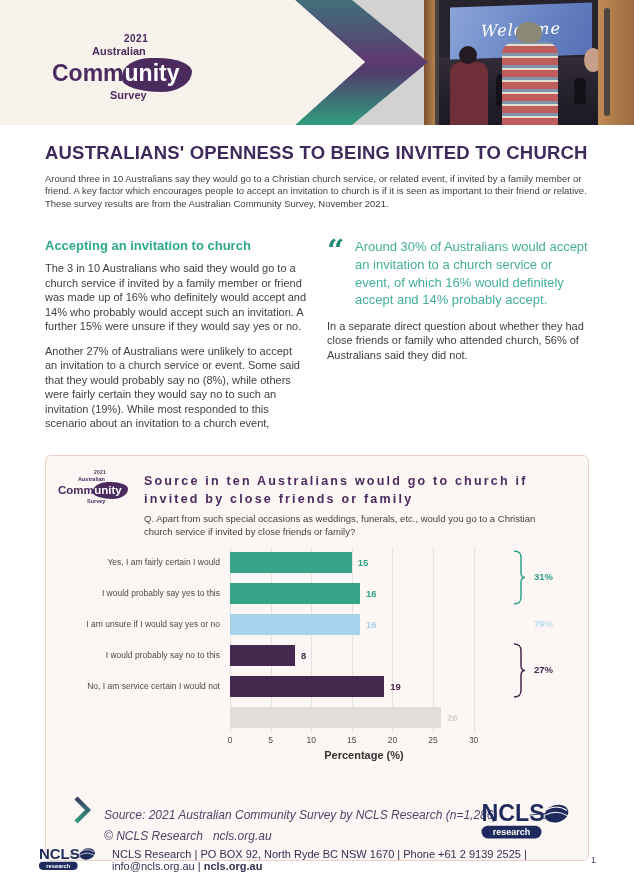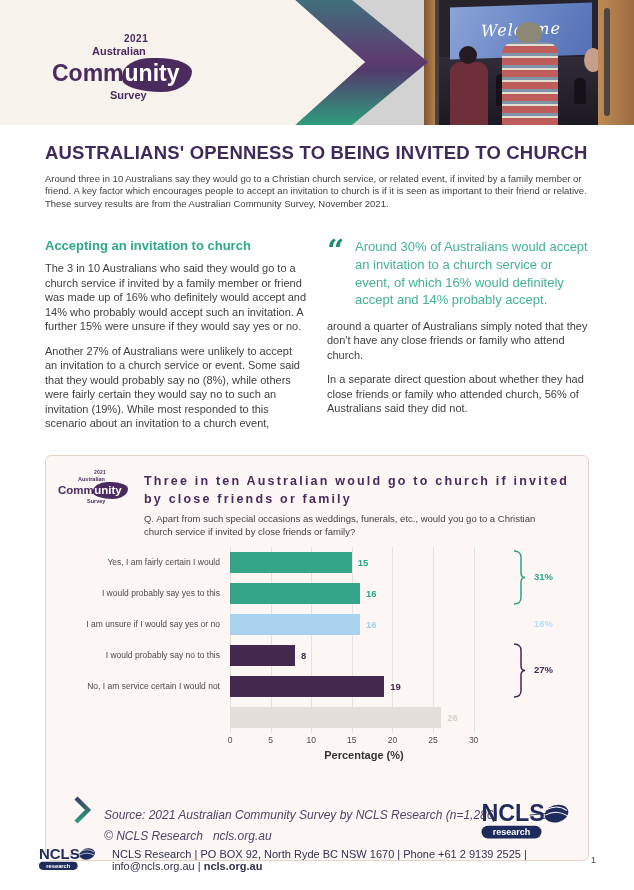--- a/index.html
+++ b/index.html
@@ -140,38 +140,37 @@
       <div class="col">
         <div class="col-heading">Accepting an invitation to church</div>
         <p class="body-p">The 3 in 10 Australians who said they would go to a church service if invited by a family member or friend was made up of 16% who definitely would accept and 14% who probably would accept such an invitation. A further 15% were unsure if they would say yes or no.</p>
         <p class="body-p">Another 27% of Australians were unlikely to accept an invitation to a church service or event. Some said that they would probably say no (8%), while others were fairly certain they would say no to such an invitation (19%).  While most responded to this scenario about an invitation to a church event,</p>
       </div>
       <div class="col">
         <div class="quote-row">
           <div class="quote-mark">“</div>
           <div class="quote-text">Around 30% of Australians would accept an invitation to a church service or event, of which 16% would definitely accept and 14% probably accept.</div>
         </div>
-        <p class="body-p">around a quarter of Australians simply noted that they don't have any close friends or family who attend church.</p>
         <p class="body-p">In a separate direct question about whether they had close friends or family who attended church, 56% of Australians said they did not.</p>
       </div>
     </div>
   </div>
 
   <div class="chart-card">
     <div class="card-header">
       <div class="acs-logo-small-box">
         <div class="acs-logo">
           <div class="acs-year">2021</div>
           <div class="acs-top">Australian</div>
           <div class="acs-word"><span>Comm</span><span class="acs-map-bg"><span>unity</span></span></div>
           <div class="acs-survey">Survey</div>
         </div>
       </div>
       <div>
-        <div class="card-title">Three in ten Australian would go to church if invited by close friends or family</div>
+        <div class="card-title">Source in ten Australians would go to church if invited by close friends or family</div>
         <div class="card-question">Q. Apart from such special occasions as weddings, funerals, etc., would you go to a Christian church service if invited by close friends or family?</div>
       </div>
     </div>
 
     <div class="chart-body">
       <div class="labels-col" id="bar-labels">
           <div class="bar-label">Yes, I am fairly certain I would</div>
           <div class="bar-label">I would probably say yes to this</div>
           <div class="bar-label">I am unsure if I would say yes or no</div>
           <div class="bar-label">I would probably say no to this</div>
@@ -208,21 +207,21 @@
           <div class="bar-row">
             <div class="bar" style="left: 0px; width: 78.7879%; background: rgb(228, 222, 218);"></div>
             <span class="bar-value" style="left: 78.7879%; color: rgb(216, 210, 206);">26</span>
           </div>
         </div>
       <div class="groups-col" id="groups-col">
           <svg width="16" height="55" class="group-brace" style="top: 3px;">
             <path d="M2 1 C8 1 9 4 9 8 L9 22.5 C9 26.5 11 27.5 13 27.5 C11 27.5 9 28.5 9 32.5 L9 47 C9 51 8 54 2 54" stroke="#2fa387" stroke-width="1.5" fill="none"></path>
           </svg>
           <span class="group-label" style="top: 24.5px; color: rgb(47, 163, 135);">31%</span>
-          <span class="group-label" style="top: 71px; color: rgb(186, 220, 242);">16%</span>
+          <span class="group-label" style="top: 71px; color: rgb(186, 220, 242);">79%</span>
           <svg width="16" height="55" class="group-brace" style="top: 96px;">
             <path d="M2 1 C8 1 9 4 9 8 L9 22.5 C9 26.5 11 27.5 13 27.5 C11 27.5 9 28.5 9 32.5 L9 47 C9 51 8 54 2 54" stroke="#45284e" stroke-width="1.5" fill="none"></path>
           </svg>
           <span class="group-label" style="top: 117.5px; color: rgb(69, 40, 78);">27%</span>
         </div>
     </div>
     <div class="axis-row" id="axis-ticks">
         <span class="axis-tick" style="left: 0%;">0</span>
         <span class="axis-tick" style="left: 15.1515%;">5</span>
         <span class="axis-tick" style="left: 30.303%;">10</span>

